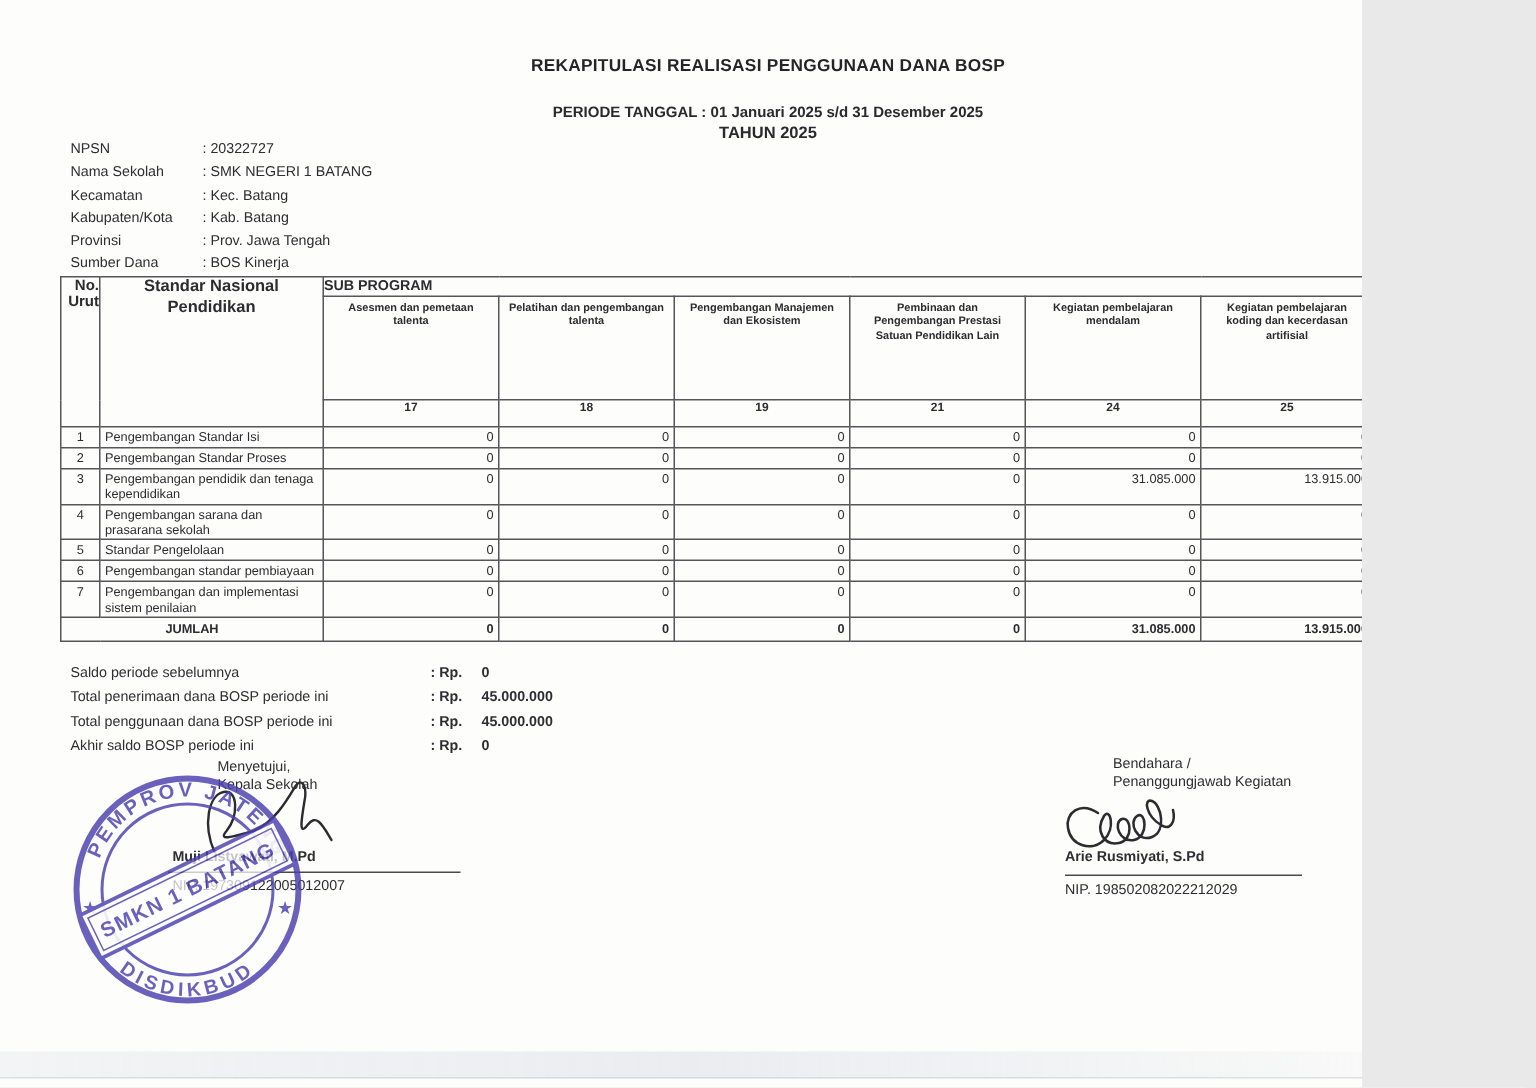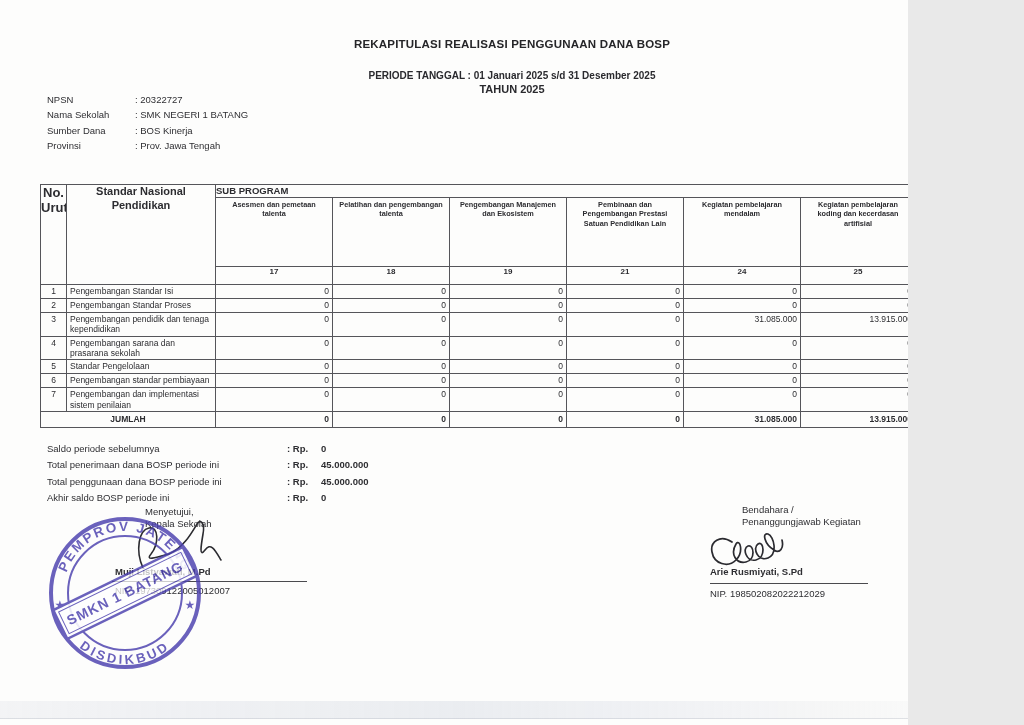--- a/index.html
+++ b/index.html
@@ -23,21 +23,21 @@
   
   table.main {
     position:absolute; left:40px; top:184px;
     border-collapse:collapse; table-layout:fixed; width:945px;
     font-size:8.5px; color:#2c2c30;
   }
   table.main th, table.main td {
     border:1px solid #55555a; vertical-align:top; overflow:hidden;
   }
   th.subprog { height:13px; font-size:9.5px; font-weight:bold; text-align:left; vertical-align:middle; }
-  th.no-urut { font-size:13px; font-weight:bold; text-align:center; vertical-align:middle; white-space:pre-line; }
+  th.no-urut { font-size:10px; font-weight:bold; text-align:right; vertical-align:middle; white-space:pre-line; }
   th.snp { font-size:11px; font-weight:bold; text-align:center; vertical-align:middle; line-height:1.25; }
   th.jumlah-h { font-size:10px; font-weight:bold; text-align:center; vertical-align:middle; }
   th.colname { height:69px; font-size:7.3px; font-weight:bold; text-align:center; vertical-align:middle; line-height:1.3; padding:2px 5px;margin-top:24px; }
   th.colcode { height:18px; font-size:8px; font-weight:bold; text-align:center; vertical-align:middle; }
   td.no   { text-align:center; padding-top:1px; }
   td.name { text-align:left; padding:1px 3px; line-height:1.2; }
   td.val  { text-align:right; padding:1px 3px 0 0; }
   tr.r1 { height:14px; } tr.r2 { height:24px; } tr.r3 { height:23px; } tr.r4 { height:22px; } tr.rt { height:16px; }
   td.total-label { text-align:center; font-weight:bold; padding-top:2px; }
   td.total-val   { text-align:right; font-weight:bold; padding:2px 3px 0 0; }
@@ -86,26 +86,34 @@
   <div class="info-block">
     <div class="info-row">
       <span class="info-label">NPSN</span>
       <span class="info-value">: 20322727</span>
     </div>
     <div class="info-row">
       <span class="info-label">Nama Sekolah</span>
       <span class="info-value">: SMK NEGERI 1 BATANG</span>
     </div>
     <div class="info-row">
+      <span class="info-label">Kecamatan</span>
+      <span class="info-value">: Kec. Batang</span>
+    </div>
+    <div class="info-row">
+      <span class="info-label">Kabupaten/Kota</span>
+      <span class="info-value">: Kab. Batang</span>
+    </div>
+    <div class="info-row">
+      <span class="info-label">Provinsi</span>
+      <span class="info-value">: Prov. Jawa Tengah</span>
+    </div>
+    <div class="info-row">
       <span class="info-label">Sumber Dana</span>
       <span class="info-value">: BOS Kinerja</span>
-    </div>
-    <div class="info-row">
-      <span class="info-label">Provinsi</span>
-      <span class="info-value">: Prov. Jawa Tengah</span>
     </div>
   </div>
 
   <table class="main">
     <colgroup>
       <col style="width:26px">
         <col style="width:149px">
       <col style="width:117px">
         <col style="width:117px">
         <col style="width:117px">

